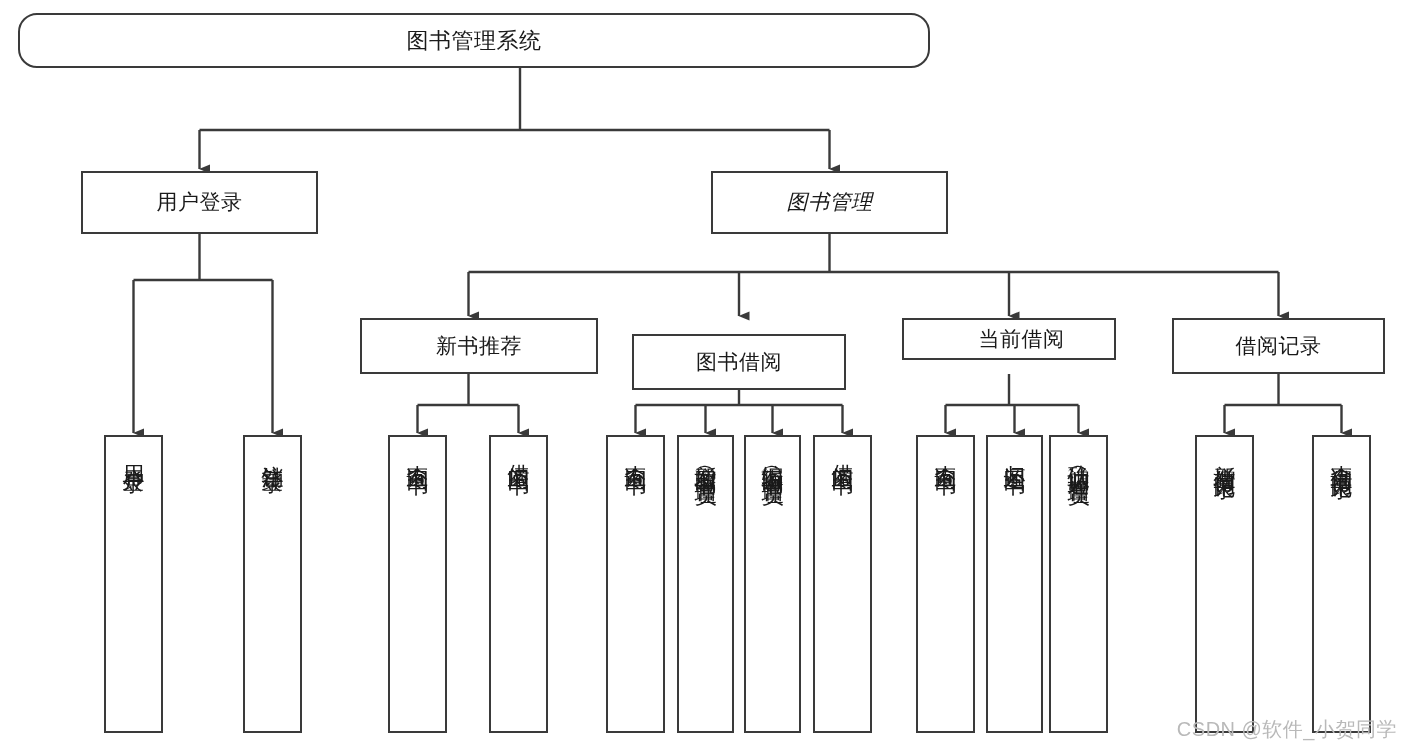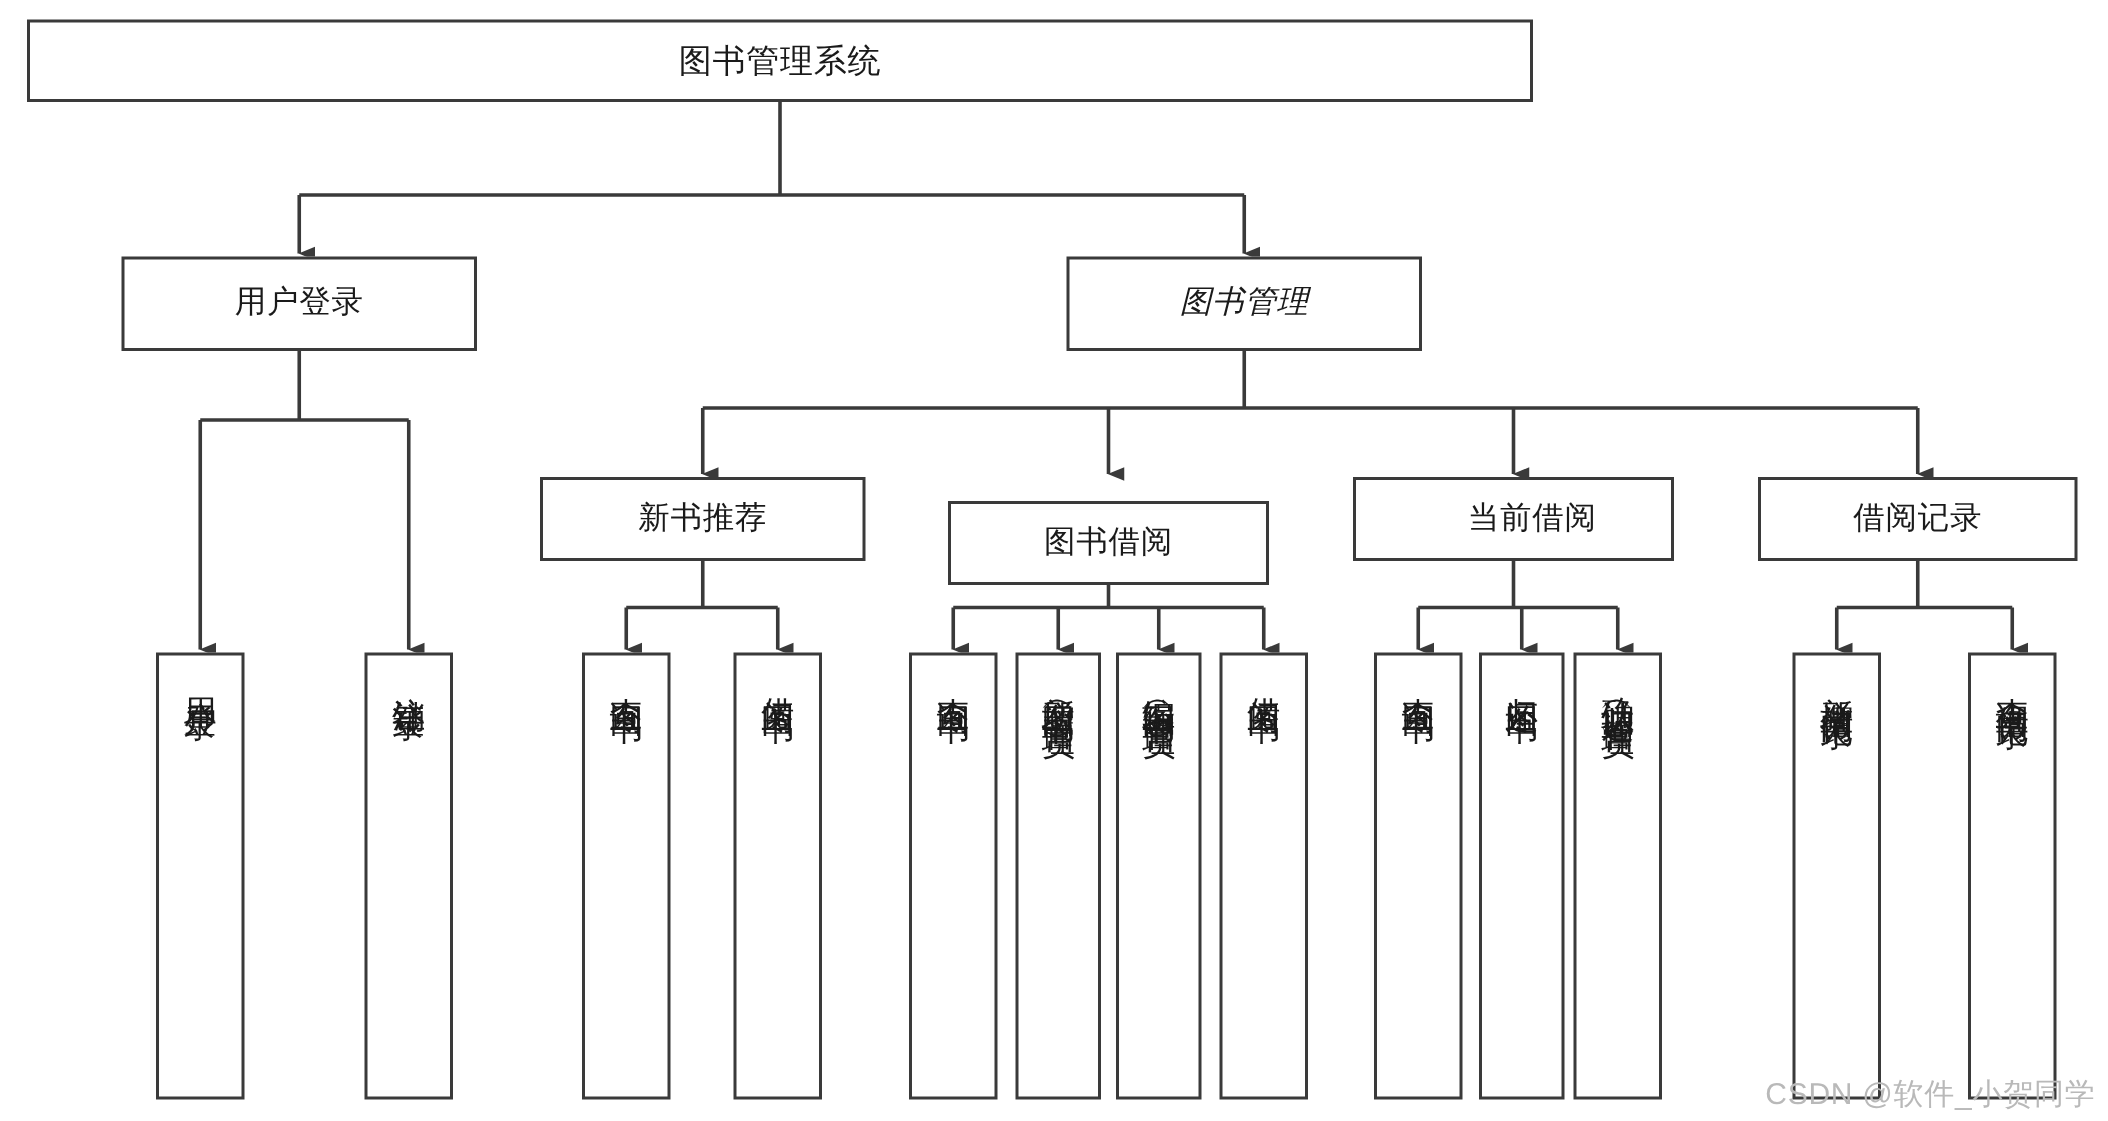--- a/index.html
+++ b/index.html
@@ -112,36 +112,36 @@
         <path d="M1014.5,405 L1014.5,433 " marker-end="url(#arrow)"></path>
         <path d="M1078.5,405 L1078.5,433 " marker-end="url(#arrow)"></path>
         <path d="M1278.5,374 L1278.5,405"></path>
         <path d="M1224.5,405 L1341.5,405"></path>
         <path d="M1224.5,405 L1224.5,433 " marker-end="url(#arrow)"></path>
         <path d="M1341.5,405 L1341.5,433 " marker-end="url(#arrow)"></path>
       </g>
   </svg>
 
   <div id="nodes-layer">
-      <div class="node horizontal root" style="left: 18px; top: 13px; width: 1004px; height: 55px;">
+      <div class="node horizontal root" style="left: 18px; top: 13px; width: 912px; height: 55px; border-radius: 19px;">
         <span class="label">图书管理系统</span>
       </div>
       <div class="node horizontal" style="left: 81px; top: 171px; width: 237px; height: 63px;">
         <span class="label">用户登录</span>
       </div>
       <div class="node horizontal" style="left: 711px; top: 171px; width: 237px; height: 63px; font-style: italic;">
         <span class="label">图书管理</span>
       </div>
-      <div class="node horizontal" style="left: 360px; top: 318px; width: 217px; height: 56px;">
+      <div class="node horizontal" style="left: 360px; top: 318px; width: 238px; height: 56px;">
         <span class="label">新书推荐</span>
       </div>
       <div class="node horizontal" style="left: 632px; top: 334px; width: 214px; height: 56px;">
         <span class="label">图书借阅</span>
       </div>
-      <div class="node horizontal" style="left: 902px; top: 318px; width: 214px; height: 56px; padding-left: 25px;">
+      <div class="node horizontal" style="left: 902px; top: 318px; width: 214px; height: 42px; padding-left: 25px;">
         <span class="label">当前借阅</span>
       </div>
       <div class="node horizontal" style="left: 1172px; top: 318px; width: 213px; height: 56px;">
         <span class="label">借阅记录</span>
       </div>
       <div class="node vertical" style="left: 104px; top: 435px; width: 59px; height: 298px;">
         <span class="label">用户登录</span>
       </div>
       <div class="node vertical" style="left: 243px; top: 435px; width: 59px; height: 298px;">
         <span class="label">注销登录</span>

